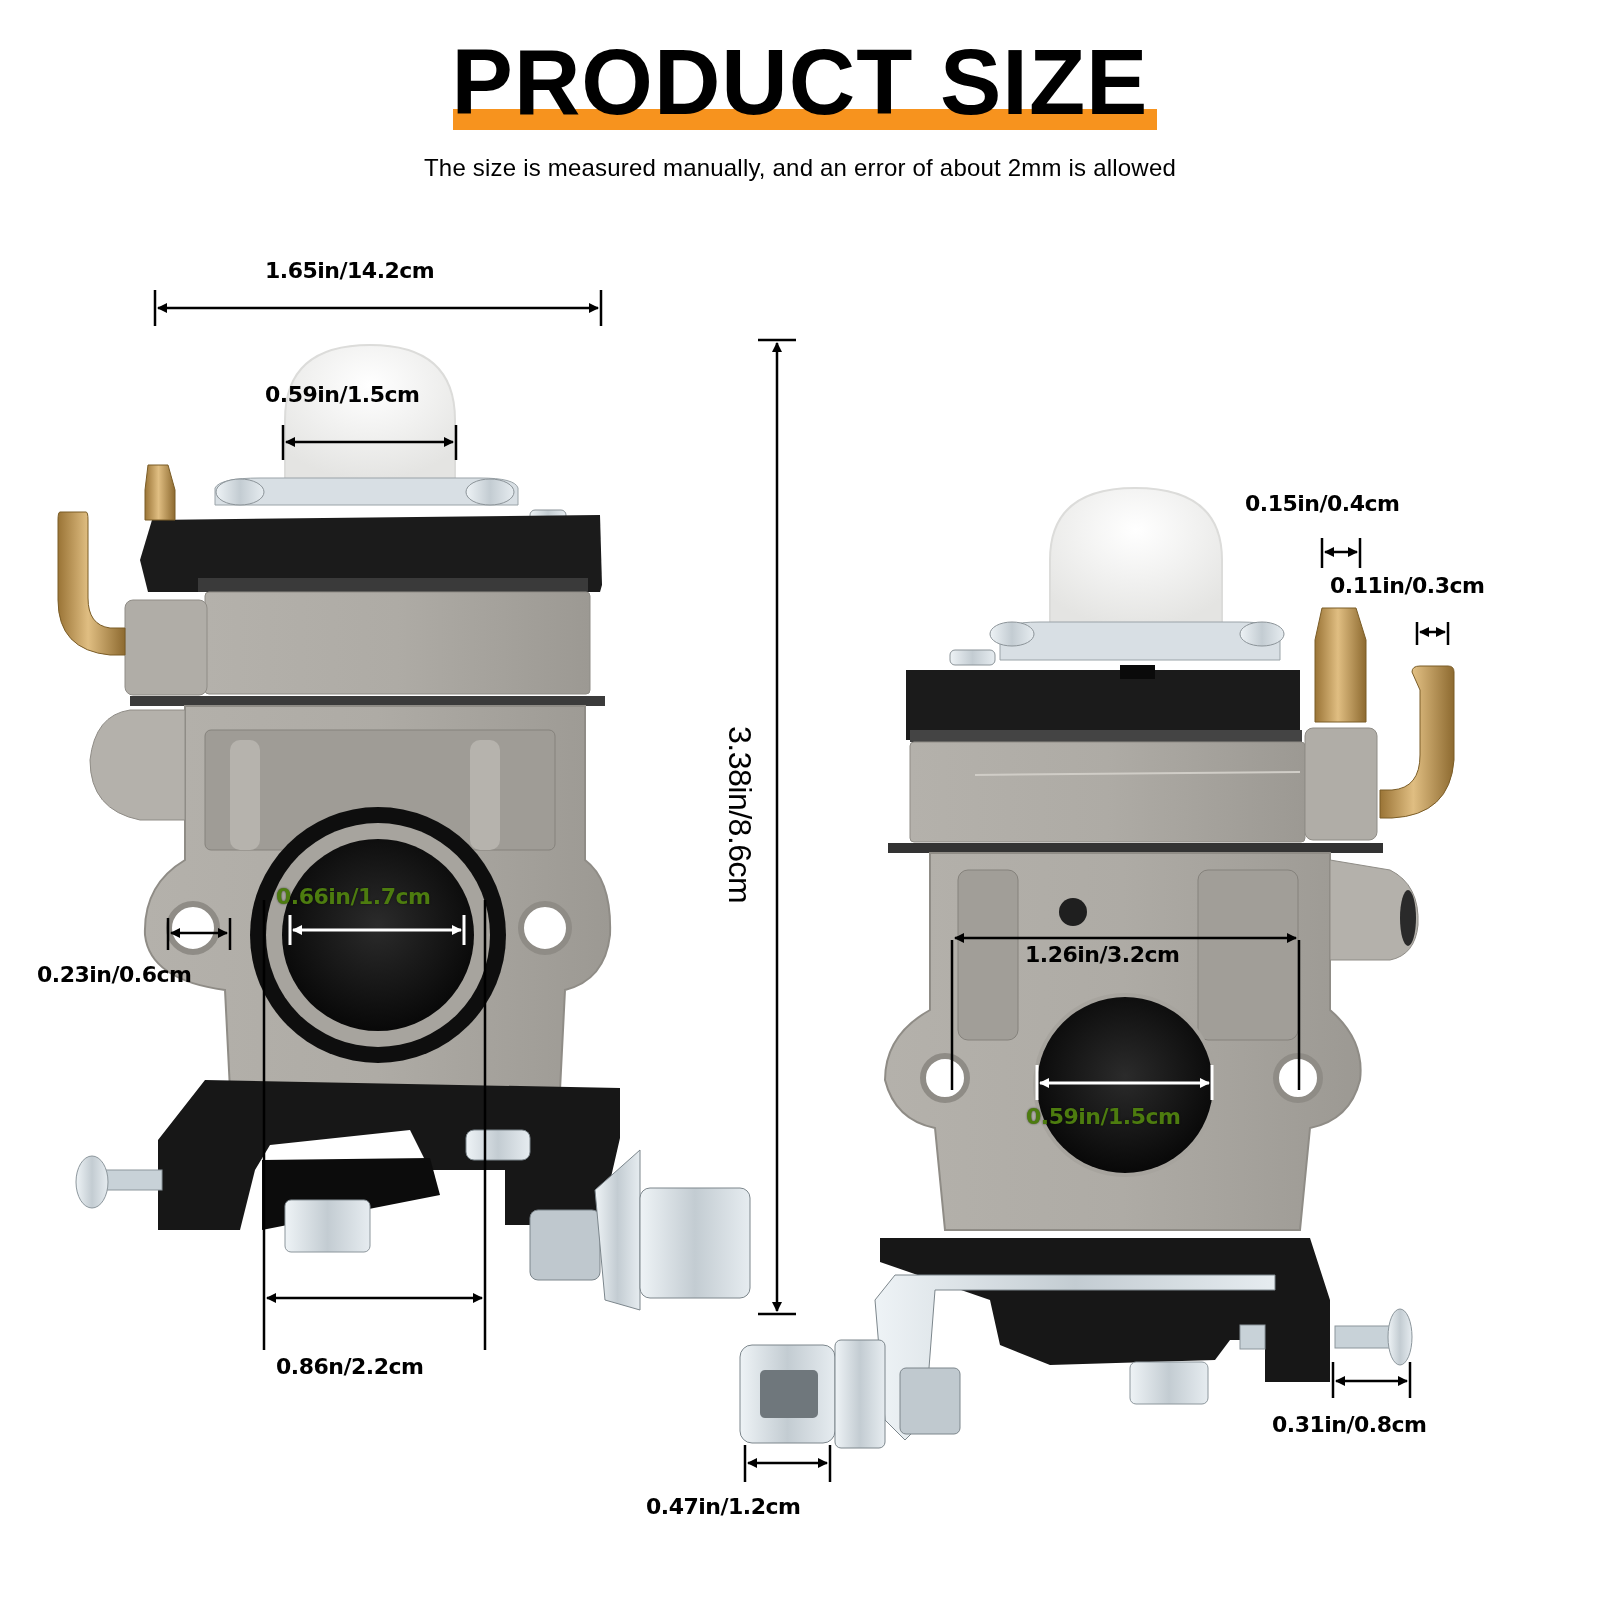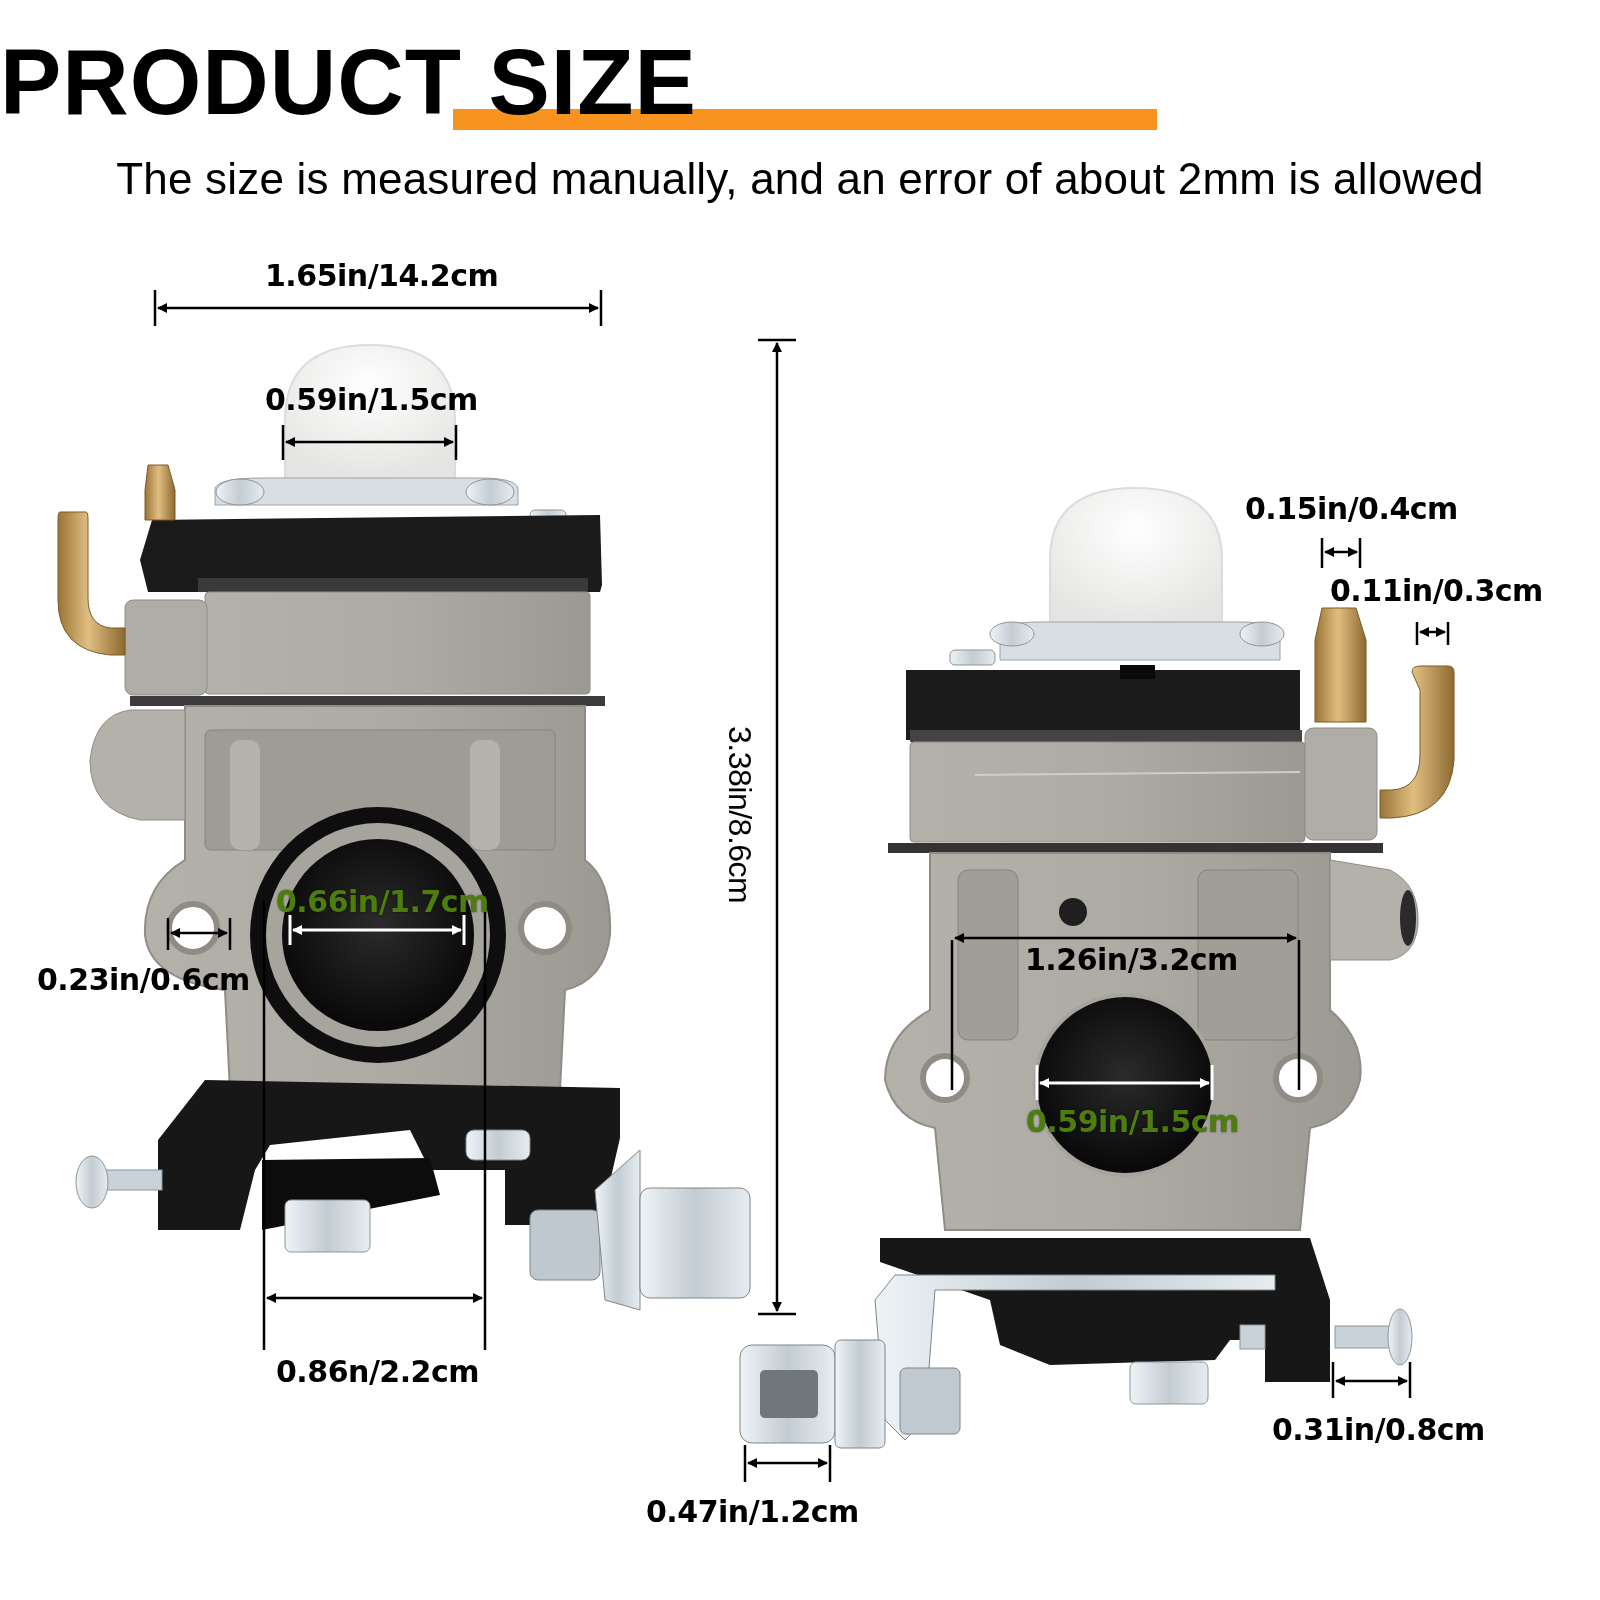--- a/index.html
+++ b/index.html
@@ -1,21 +1,21 @@
 <!DOCTYPE html>
 <html><head>
 <meta charset="utf-8">
 <style>
   html, body { margin:0; padding:0; background:#ffffff; }
   body { width:1600px; height:1600px; position:relative; overflow:hidden; font-family:"DejaVu Sans", sans-serif; }
   .abs { position:absolute; }
   .title-bar { left:453px; top:109px; width:704px; height:21px; background:#f7931e; }
-  .title-text { left:0; top:32px; width:1600px; font-family:"Liberation Sans", sans-serif; font-weight:bold; font-size:92px; letter-spacing:1px; color:#000; line-height:100px; }
-  .subtitle { left:0; top:154px; width:1600px; text-align:center; font-family:"Liberation Sans", sans-serif; font-size:44px; color:#000; letter-spacing:0.2px; }
-  .lbl { font-family:"DejaVu Sans", sans-serif; font-weight:bold; font-size:30px; color:#000; white-space:nowrap; letter-spacing:-0.5px; }
+  .title-text { left:0; top:32px; width:1600px; text-align:center; font-family:"Liberation Sans", sans-serif; font-weight:bold; font-size:92px; letter-spacing:1px; color:#000; line-height:100px; }
+  .subtitle { left:0; top:154px; width:1600px; text-align:center; font-family:"Liberation Sans", sans-serif; font-size:24px; color:#000; letter-spacing:0.2px; }
+  .lbl { font-family:"DejaVu Sans", sans-serif; font-weight:bold; font-size:22px; color:#000; white-space:nowrap; letter-spacing:-0.5px; }
   .lbl.white { color:#4d7c0f; text-shadow:0 0 2px rgba(0,0,0,0.6); }
   .lbl.vert { transform:rotate(90deg); transform-origin:left top; font-weight:normal; font-family:"Liberation Sans", sans-serif; font-size:32px; }
   svg.layer { position:absolute; left:0; top:0; }
 </style>
 </head>
 <body>
 
 <div class="abs title-bar"></div>
 <div class="abs title-text">PRODUCT SIZE</div>
 <div class="abs subtitle">The size is measured manually, and an error of about 2mm is allowed</div>

